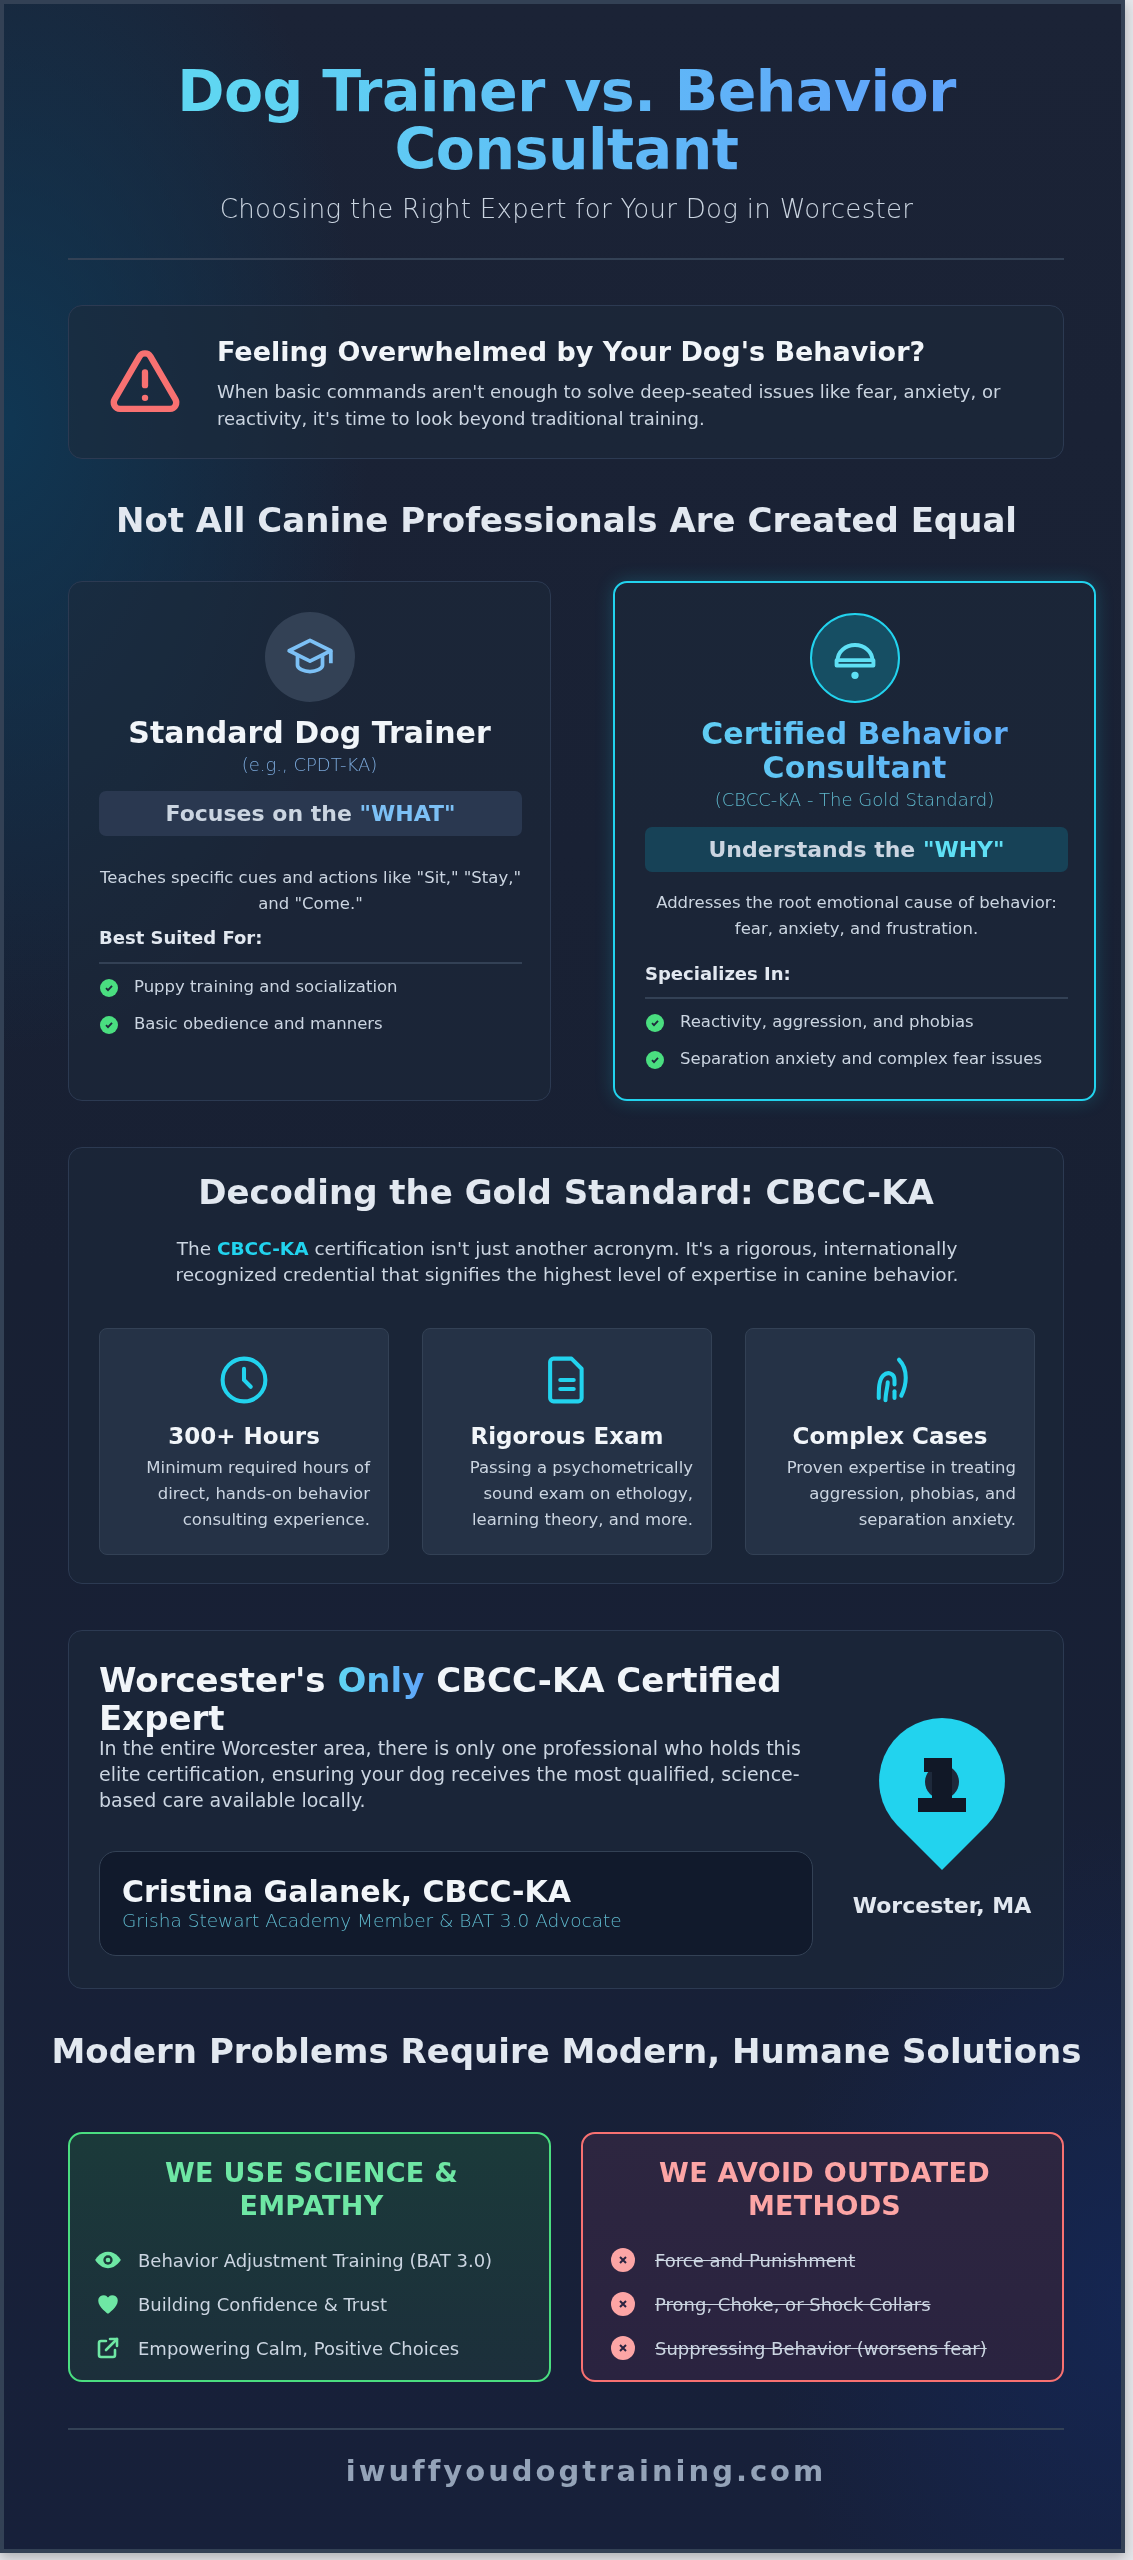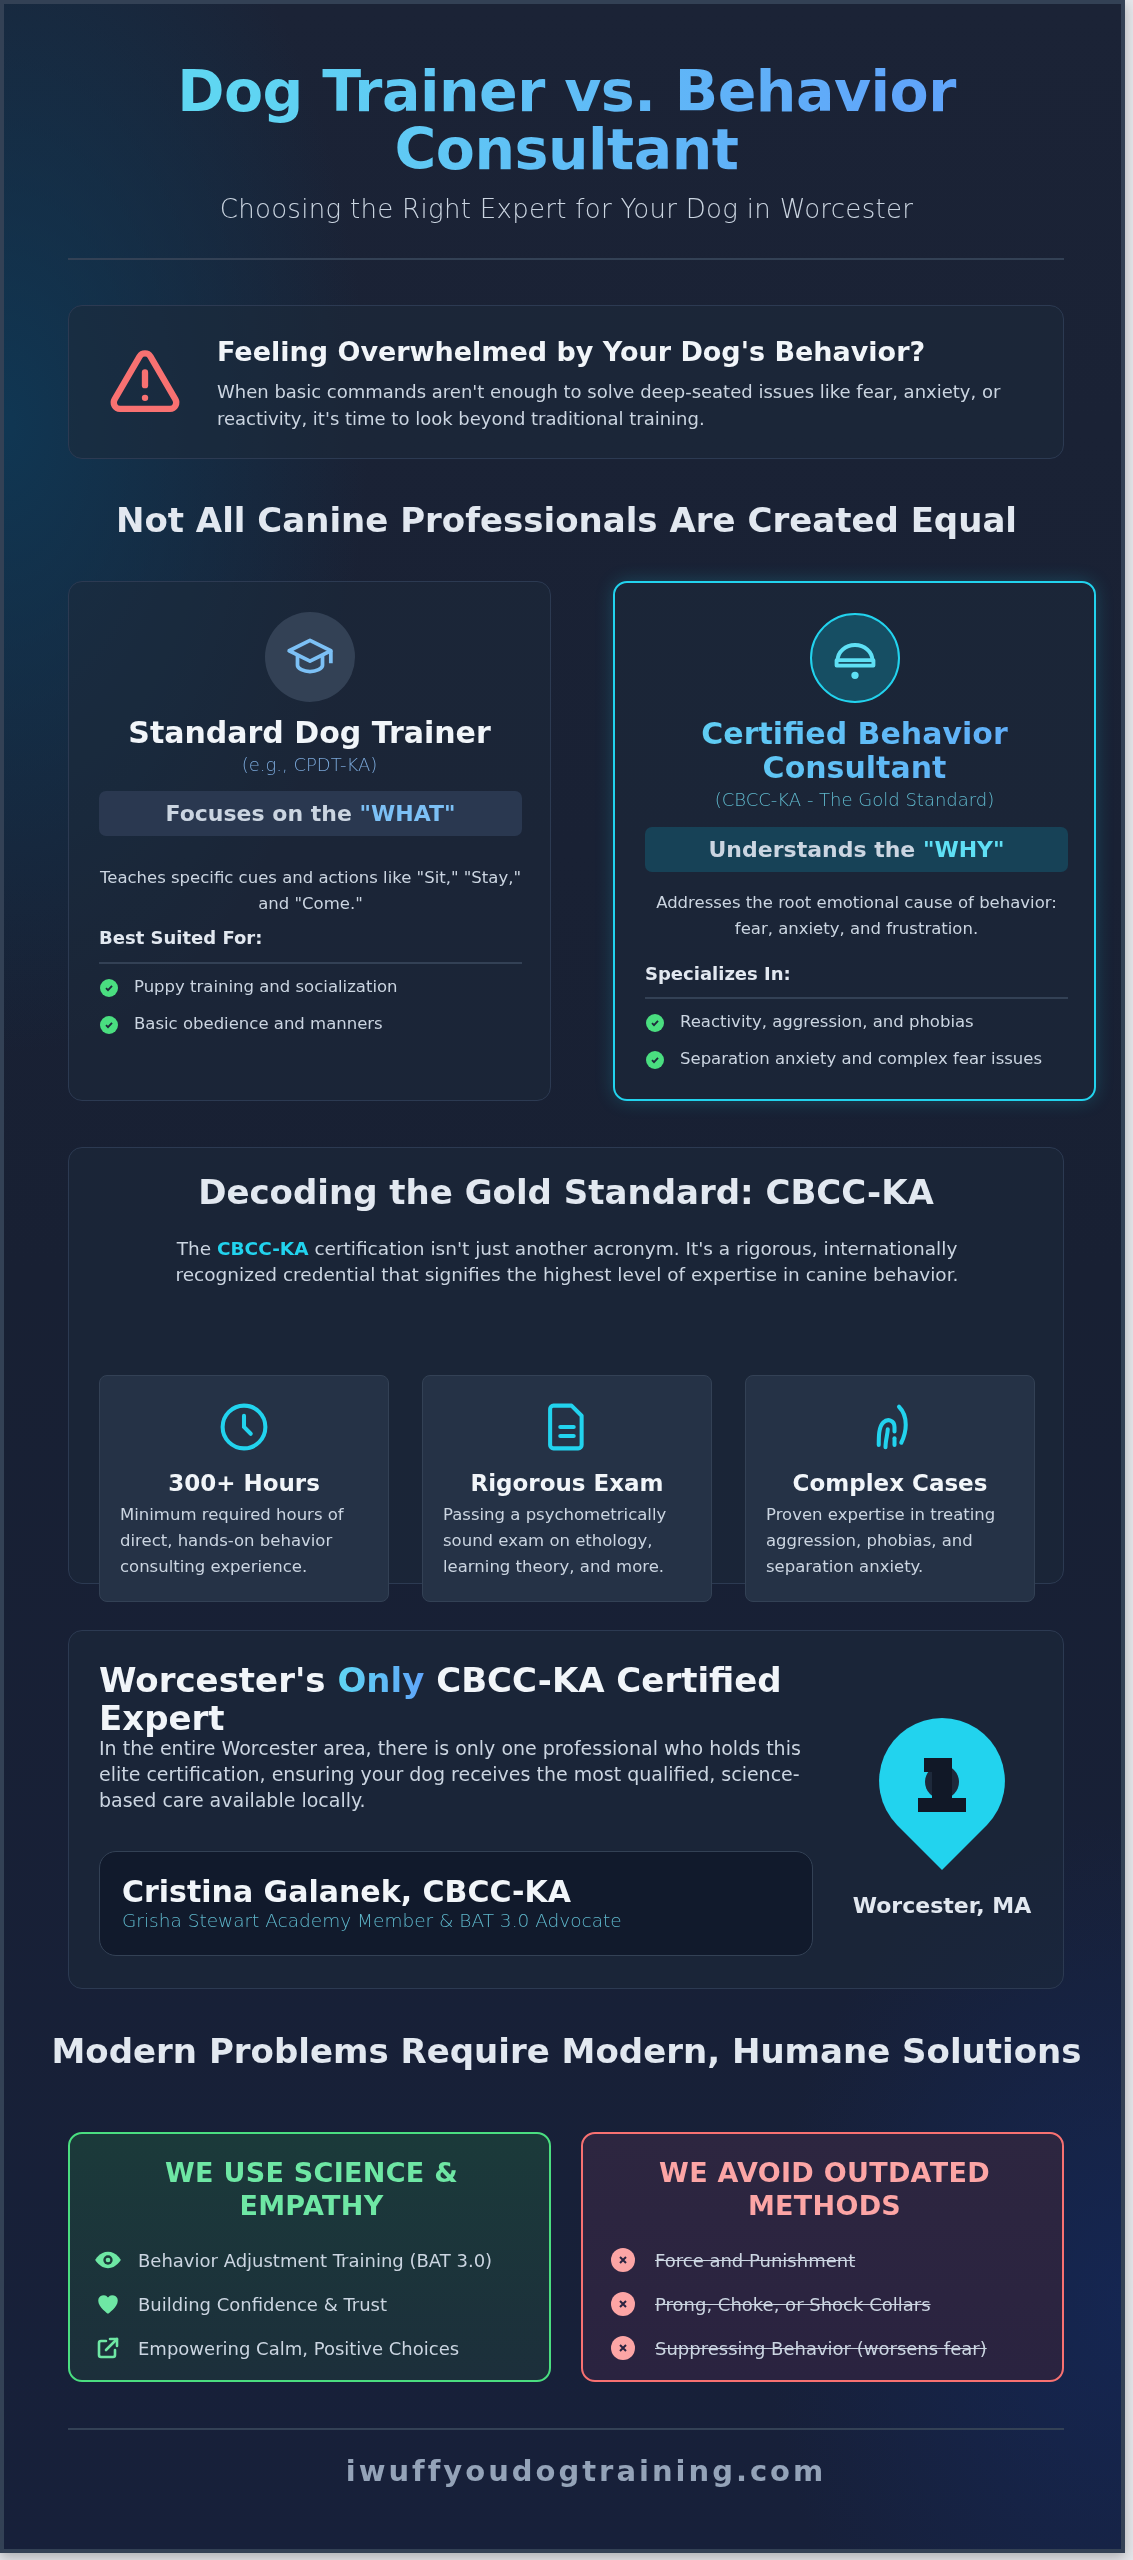--- a/index.html
+++ b/index.html
@@ -92,24 +92,24 @@
     width: 18px; height: 18px; border-radius: 50%; background: #4ade80;
     display: inline-flex; align-items: center; justify-content: center;
     margin-right: 16px; margin-top: 4px;
   }
 
   
   .decode { left: 64px; top: 1143px; width: 996px; height: 437px; }
   .decode-title { left: 0; width: 100%; top: 24px; text-align: center; font-size: 34px; font-weight: bold; color: #e2e8f0; }
   .decode-text { left: 80px; width: 836px; top: 88px; text-align: center; font-size: 18.5px; line-height: 26px; color: #cbd5e1; }
   .hl-cyan { color: #22d3ee; font-weight: bold; }
-  .feat { top: 180px; width: 290px; height: 227px; background: #253246; border: 1.5px solid #334155; border-radius: 8px; margin-top: 47px; }
+  .feat { top: 180px; width: 290px; height: 227px; background: #253246; border: 1.5px solid #334155; border-radius: 8px; }
   .feat-icon { left: 0; width: 100%; top: 24px; height: 56px; display: flex; justify-content: center; }
   .feat-title { left: 0; width: 100%; top: 94px; text-align: center; font-size: 23px; font-weight: bold; color: #f1f5f9; }
-  .feat-text { left: 20px; width: 250px; top: 126px; text-align: left; font-size: 16.5px; line-height: 26px; color: #cbd5e1; }
+  .feat-text { left: 20px; width: 250px; top: 126px; text-align: right; font-size: 16.5px; line-height: 26px; color: #cbd5e1; }
 
   
   .wor { left: 64px; top: 1626px; width: 996px; height: 359px; padding-left: 20px; }
   .wor-title { left: 30px; top: 30px; width: 700px; font-size: 34px; font-weight: bold; line-height: 38px; color: #f1f5f9; }
   .hl-grad {
     background: linear-gradient(90deg, #5fd6f2, #60a5fa);
     -webkit-background-clip: text; background-clip: text; color: transparent;
   }
   .wor-text { left: 30px; top: 104px; width: 720px; font-size: 19px; line-height: 26px; color: #cbd5e1; }
   .expert-box {

